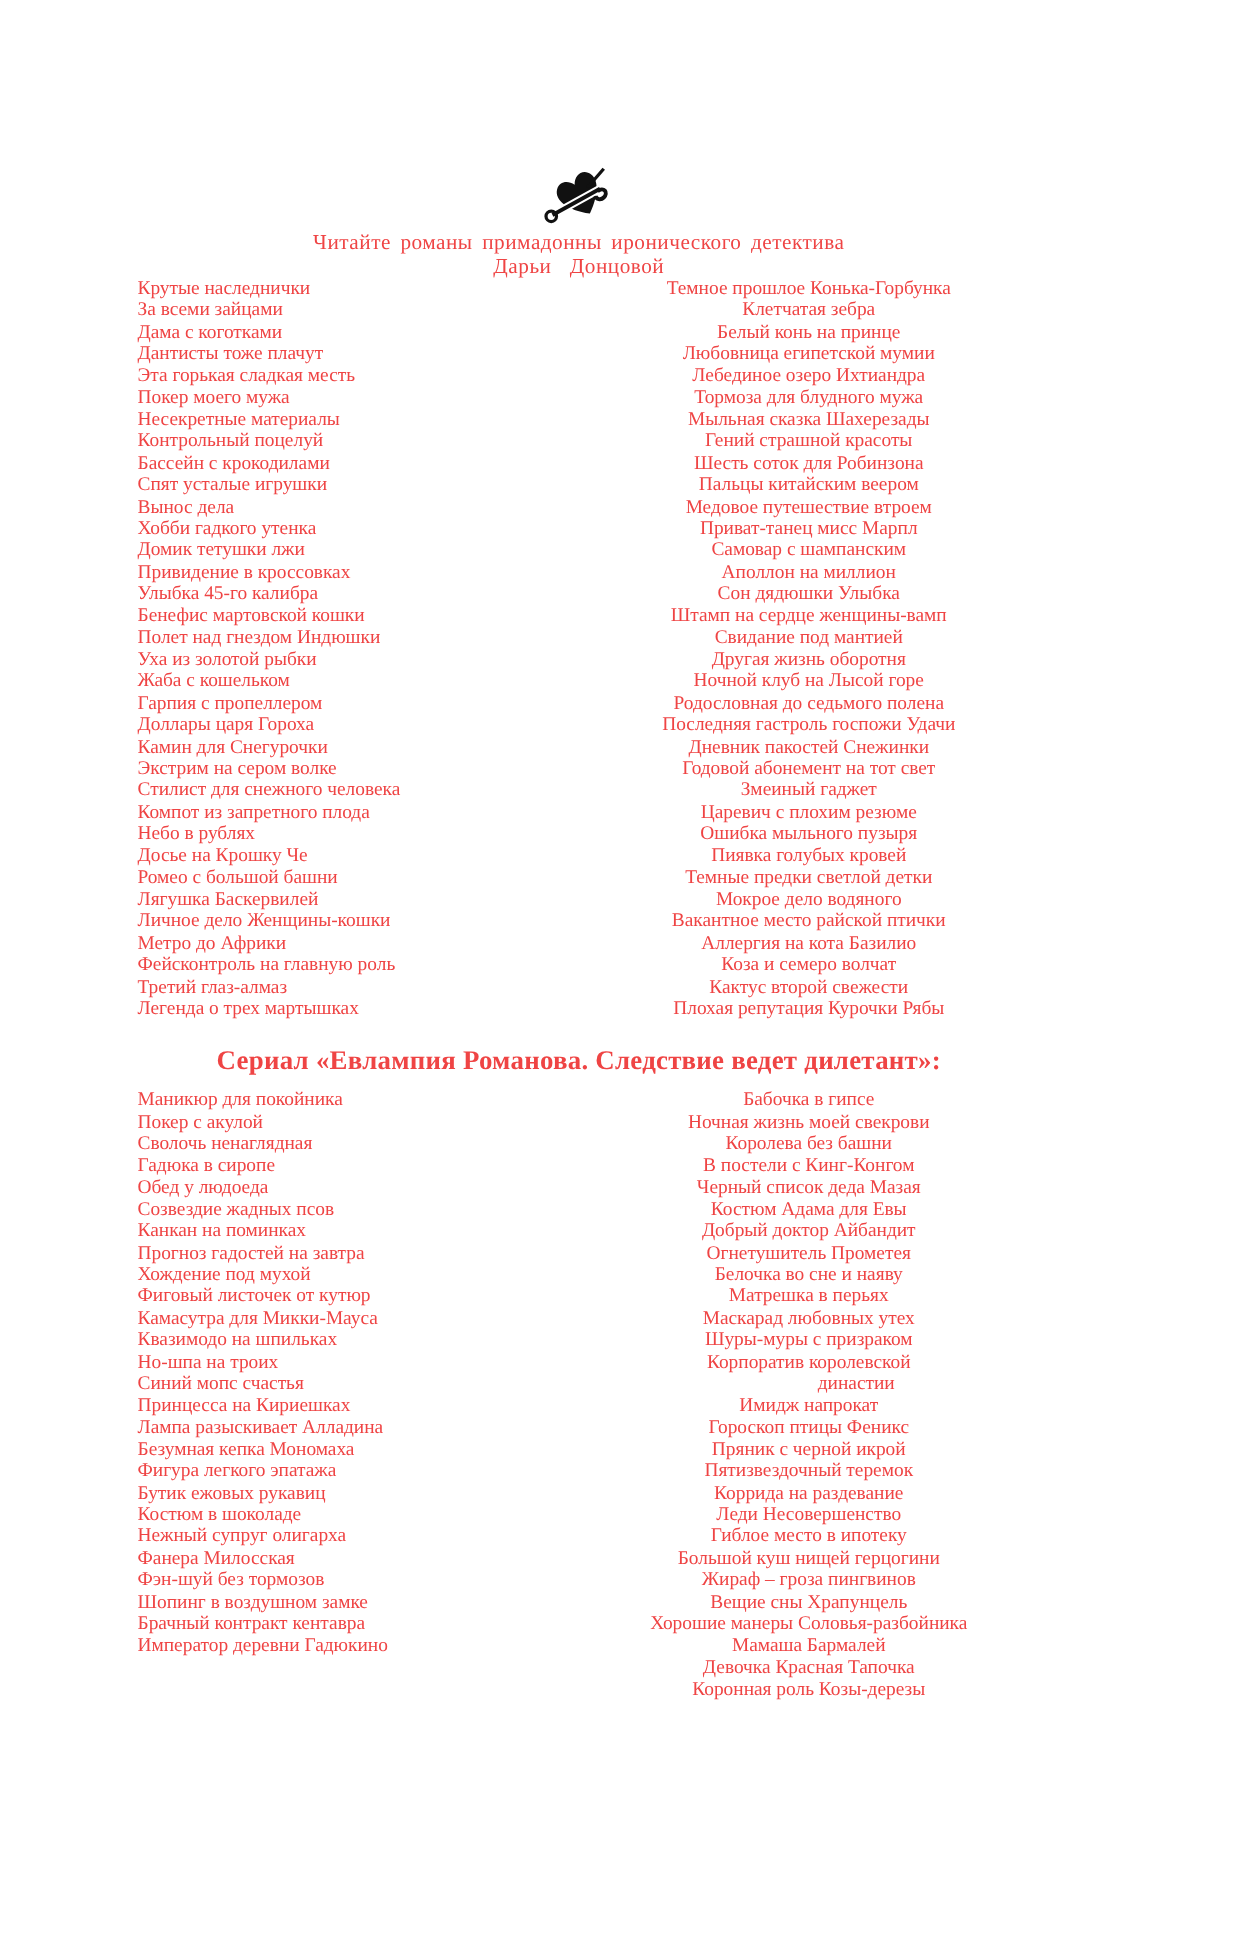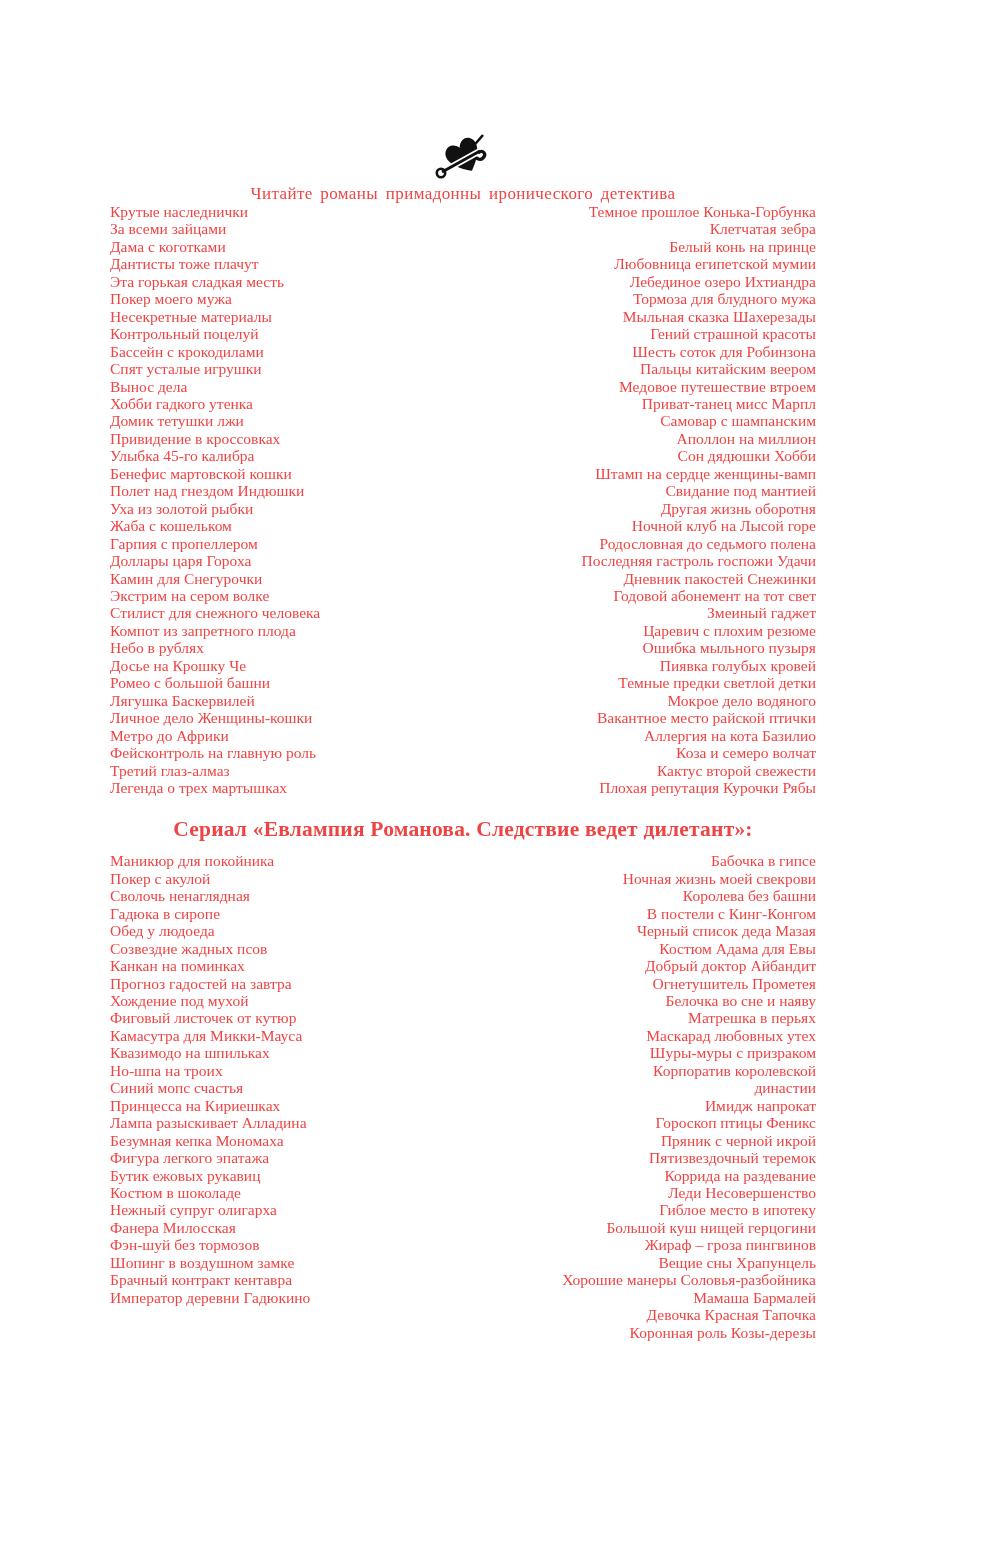--- a/index.html
+++ b/index.html
@@ -64,21 +64,21 @@
   .col .title-line {
     white-space: pre-line;
   }
   .col-left {
     width: 345px;
     flex: 0 0 auto;
   }
   .col-right {
     margin-left: 23px;
     width: 338px;
-    text-align: right;
+    text-align: center;
     flex: 0 0 auto;
   }
   .col-right.hanging .title-line {
     padding-left: 76px;
     text-indent: -76px;
   }
 </style>
 </head>
 <body>
 
@@ -95,20 +95,21 @@
         <path d="M42 22 L55 7" stroke="#111" stroke-width="2.6" fill="none"></path>
 
         <path d="M14 44 L52 23" stroke="#fff" stroke-width="6.5" fill="none"></path>
         <path d="M14 44 L52 23" stroke="#111" stroke-width="3" fill="none"></path>
         <circle cx="13" cy="45" r="4.2" fill="none" stroke="#111" stroke-width="2.6"></circle>
         <path d="M50 25 c 5 -4, 9 1, 5 5 c -2.4 2.4, -6 1.4, -6.6 -1.2" fill="none" stroke="#111" stroke-width="3.2"></path>
       </svg>
     </div>
 
     <div class="tagline">Читайте романы примадонны иронического детектива</div>
+    <div class="tagline author">Дарьи Донцовой</div>
 
 
     <div class="columns">
       <div class="col col-left">
           <div class="title-line">Крутые наследнички</div>
           <div class="title-line">За всеми зайцами</div>
           <div class="title-line">Дама с коготками</div>
           <div class="title-line">Дантисты тоже плачут</div>
           <div class="title-line">Эта горькая сладкая месть</div>
           <div class="title-line">Покер моего мужа</div>
@@ -149,21 +150,21 @@
           <div class="title-line">Лебединое озеро Ихтиандра</div>
           <div class="title-line">Тормоза для блудного мужа</div>
           <div class="title-line">Мыльная сказка Шахерезады</div>
           <div class="title-line">Гений страшной красоты</div>
           <div class="title-line">Шесть соток для Робинзона</div>
           <div class="title-line">Пальцы китайским веером</div>
           <div class="title-line">Медовое путешествие втроем</div>
           <div class="title-line">Приват-танец мисс Марпл</div>
           <div class="title-line">Самовар с шампанским</div>
           <div class="title-line">Аполлон на миллион</div>
-          <div class="title-line">Сон дядюшки Хобби</div>
+          <div class="title-line">Сон дядюшки Улыбка</div>
           <div class="title-line">Штамп на сердце женщины-вамп</div>
           <div class="title-line">Свидание под мантией</div>
           <div class="title-line">Другая жизнь оборотня</div>
           <div class="title-line">Ночной клуб на Лысой горе</div>
           <div class="title-line">Родословная до седьмого полена</div>
           <div class="title-line">Последняя гастроль госпожи Удачи</div>
           <div class="title-line">Дневник пакостей Снежинки</div>
           <div class="title-line">Годовой абонемент на тот свет</div>
           <div class="title-line">Змеиный гаджет</div>
           <div class="title-line">Царевич с плохим резюме</div>

